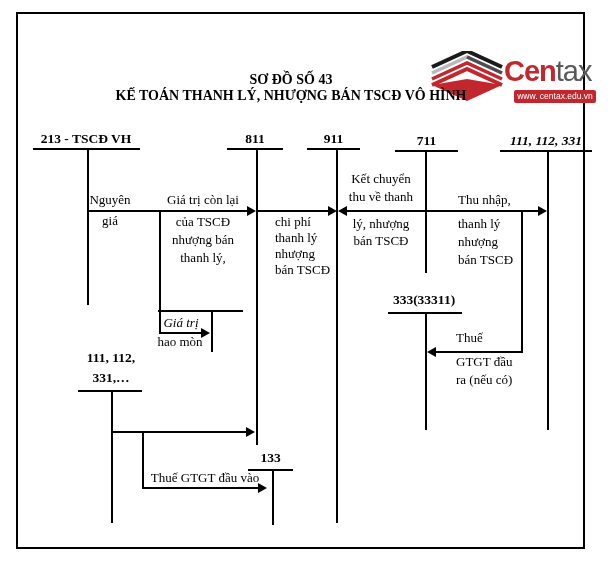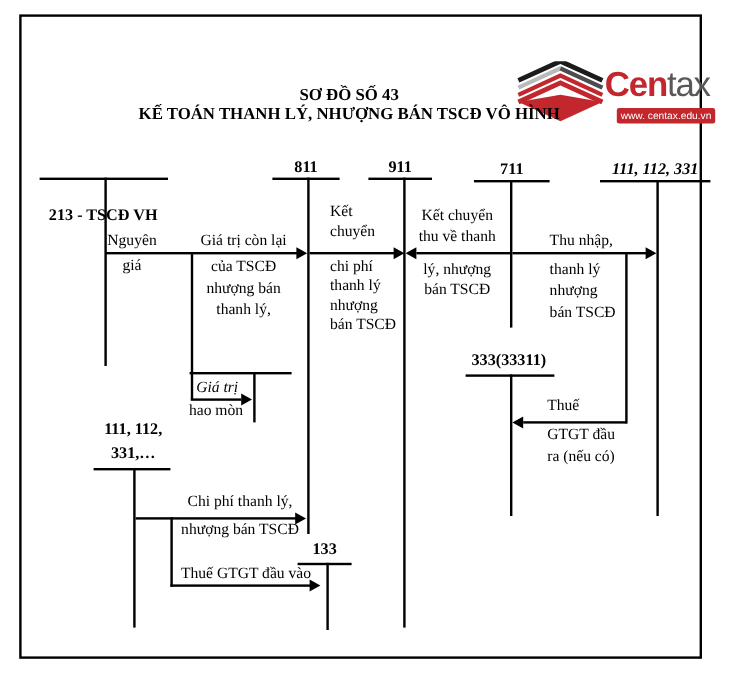--- a/index.html
+++ b/index.html
@@ -55,21 +55,21 @@
       <path d="M4,16 L39,0 L74,16" fill="none" stroke="#1b1b1b" stroke-width="4"></path>
       <path d="M39,6 L74,22" fill="none" stroke="#4d4d4f" stroke-width="3.5"></path>
     </svg>
     <div class="logo-word"><span class="p1">Cen</span><span class="p2">tax</span></div>
     <div class="logo-banner">www. centax.edu.vn</div>
   </div>
 
   <div class="title-line" style="top:72px;">SƠ ĐỒ SỐ 43</div>
   <div class="title-line" style="top:88px;">KẾ TOÁN THANH LÝ, NHƯỢNG BÁN TSCĐ VÔ HÌNH</div>
 
-  <div class="acct" style="left:30px; top:131px; width:112px;margin-top:40px;">213 - TSCĐ VH</div>
+  <div class="acct" style="left:30px; top:131px; width:112px;">213 - TSCĐ VH</div>
   <div class="hline" style="left:33px; top:148px; width:107px;"></div>
   <div class="vline" style="left:87px; top:148px; height:157px;"></div>
 
   <div class="acct" style="left:227px; top:131px; width:56px;">811</div>
   <div class="hline" style="left:227px; top:148px; width:56px;"></div>
   <div class="vline" style="left:256px; top:148px; height:297px;"></div>
 
   <div class="acct" style="left:307px; top:131px; width:53px;">911</div>
   <div class="hline" style="left:307px; top:148px; width:53px;"></div>
   <div class="vline" style="left:336px; top:148px; height:375px;"></div>
@@ -136,24 +136,20 @@
 
   <div class="lbl center" style="left:160px; top:192px; width:86px;">
     <span>Giá trị còn lại</span>
   </div>
   <div class="lbl center lh18" style="left:160px; top:213px; width:86px;">
     <span>của TSCĐ</span>
     <span>nhượng bán</span>
     <span>thanh lý,</span>
   </div>
 
-  <div class="lbl lh17" style="left:275px; top:167px; width:60px;">
-    <span>Kết</span>
-    <span>chuyển</span>
-  </div>
   <div class="lbl" style="left:275px; top:214px; width:60px;">
     <span>chi phí</span>
     <span>thanh lý</span>
     <span>nhượng</span>
     <span>bán TSCĐ</span>
   </div>
 
   <div class="lbl center lh18" style="left:340px; top:170px; width:82px;">
     <span>Kết chuyển</span>
     <span>thu về thanh</span>
@@ -172,26 +168,20 @@
     <span>bán TSCĐ</span>
   </div>
 
   <div class="lbl center" style="left:155px; top:315px; width:52px;font-style:italic;">
     <span>Giá trị</span>
   </div>
   <div class="lbl center" style="left:150px; top:334px; width:60px;">
     <span>hao mòn</span>
   </div>
 
-  <div class="lbl center" style="left:142px; top:410px; width:116px;">
-    <span>Chi phí thanh lý,</span>
-  </div>
-  <div class="lbl center" style="left:142px; top:433px; width:116px;">
-    <span>nhượng bán TSCĐ</span>
-  </div>
 
   <div class="lbl center" style="left:142px; top:470px; width:126px;">
     <span>Thuế GTGT đầu vào</span>
   </div>
 
   <div class="lbl" style="left:456px; top:330px; width:66px;">
     <span>Thuế</span>
   </div>
   <div class="lbl lh18" style="left:456px; top:353px; width:66px;">
     <span>GTGT đầu</span>

